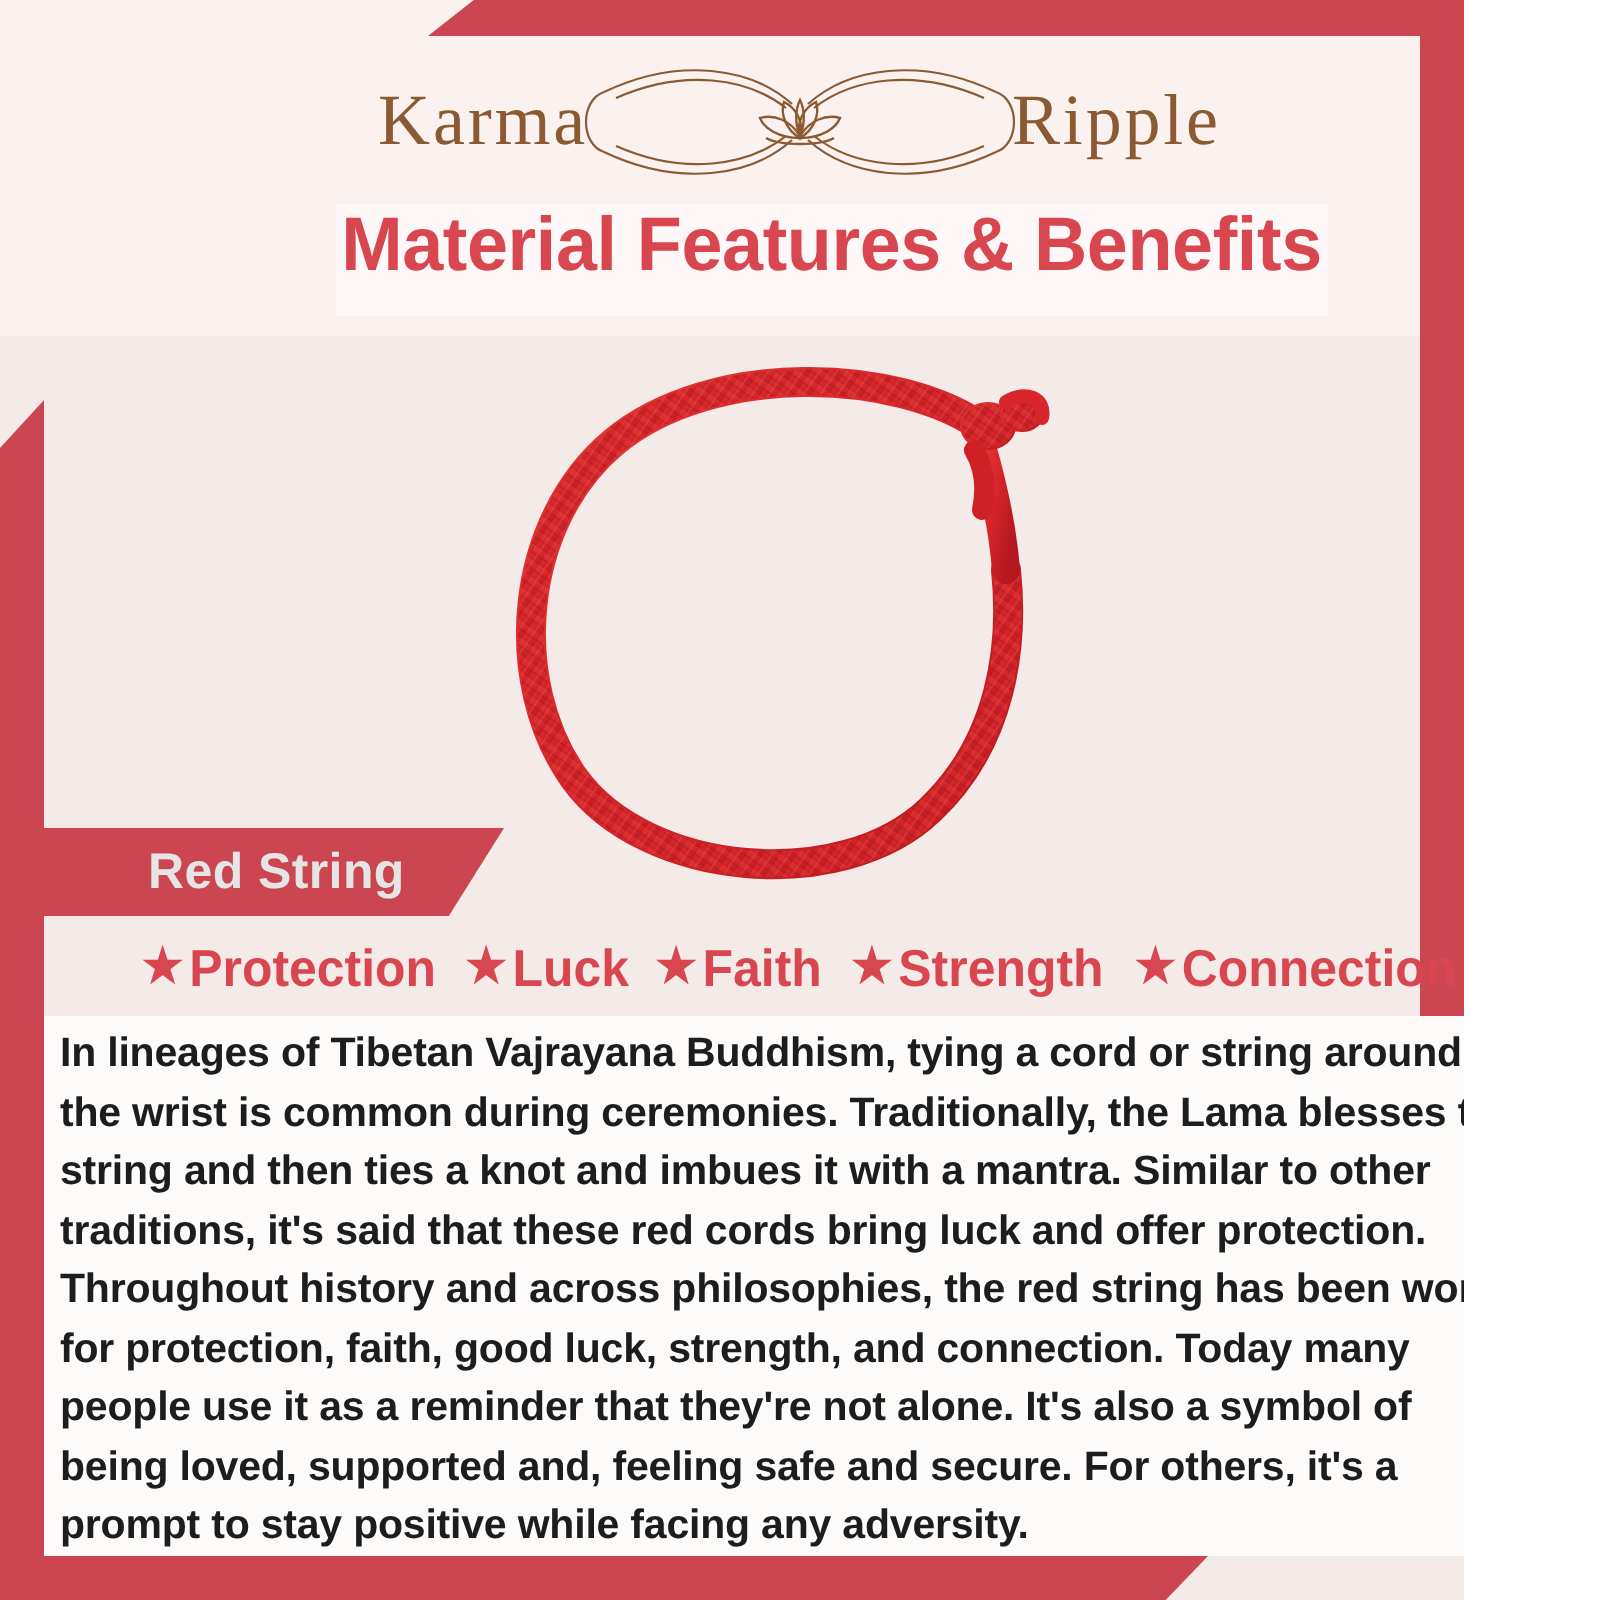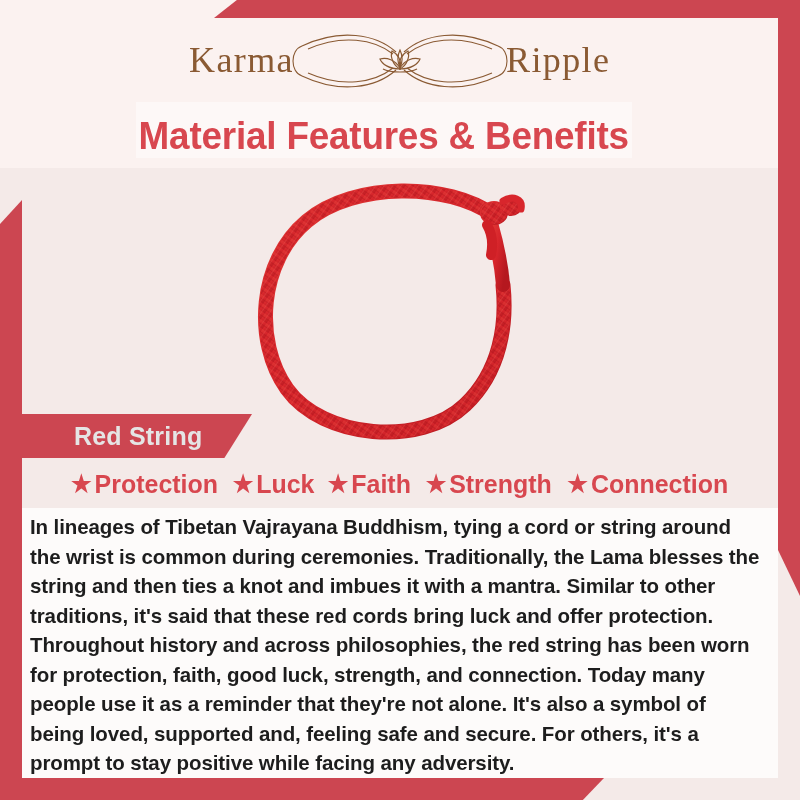--- a/index.html
+++ b/index.html
@@ -6,21 +6,21 @@
 
   html, body {
     width: 800px;
     height: 800px;
     background: #ffffff;
     font-family: "Liberation Sans", sans-serif;
   }
 
   #page {
     position: relative;
-    width: 800px;
+    width: 732px;
     height: 800px;
     overflow: hidden;
     background: #f5ecea;
   }
 
   
   .bg-header {
     position: absolute;
     left: 0; top: 0;
     width: 800px; height: 168px;
@@ -70,25 +70,25 @@
     width: 800px; height: 70px;
     display: flex;
     align-items: center;
     justify-content: center;
   }
   .logo-svg { display: block; }
 
   
   .title-band {
     position: absolute;
-    left: 136px; top: 102px;
+    left: 168px; top: 102px;
     width: 496px; height: 56px;
     background: #fdf8f7;
     display: flex;
-    align-items: flex-end;
+    align-items: flex-start;
     justify-content: center;
   }
   .title-text {
     font-family: "Liberation Sans Narrow", "Liberation Sans", sans-serif;
     font-weight: bold;
     font-size: 38px;
     letter-spacing: -0.2px;
     color: #d8474f;
     transform: scaleX(0.97);
     white-space: nowrap;

